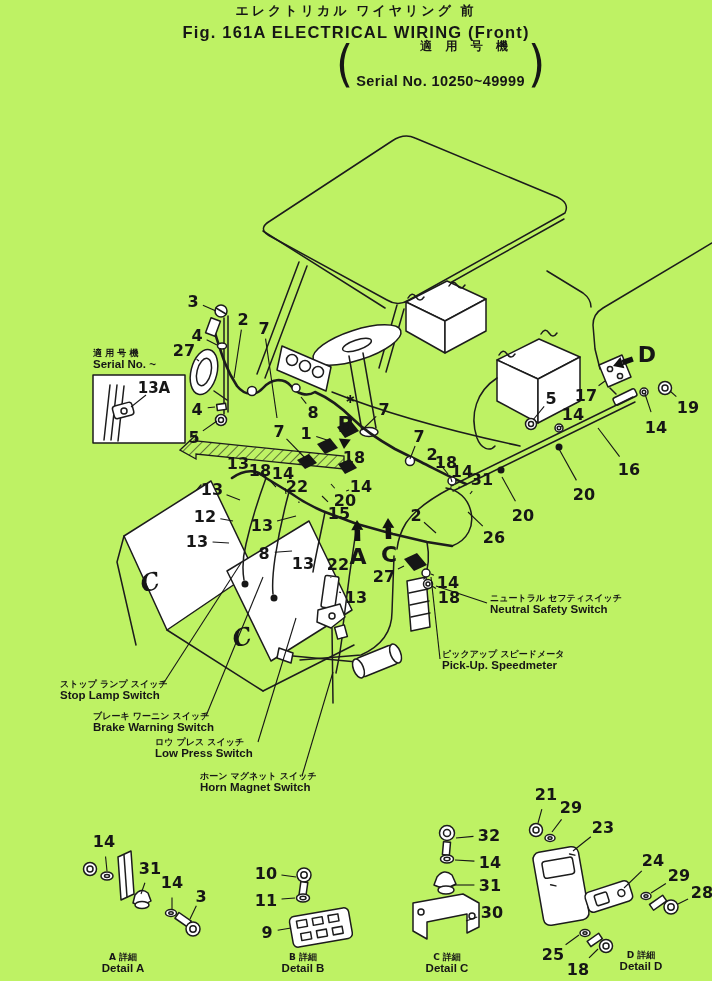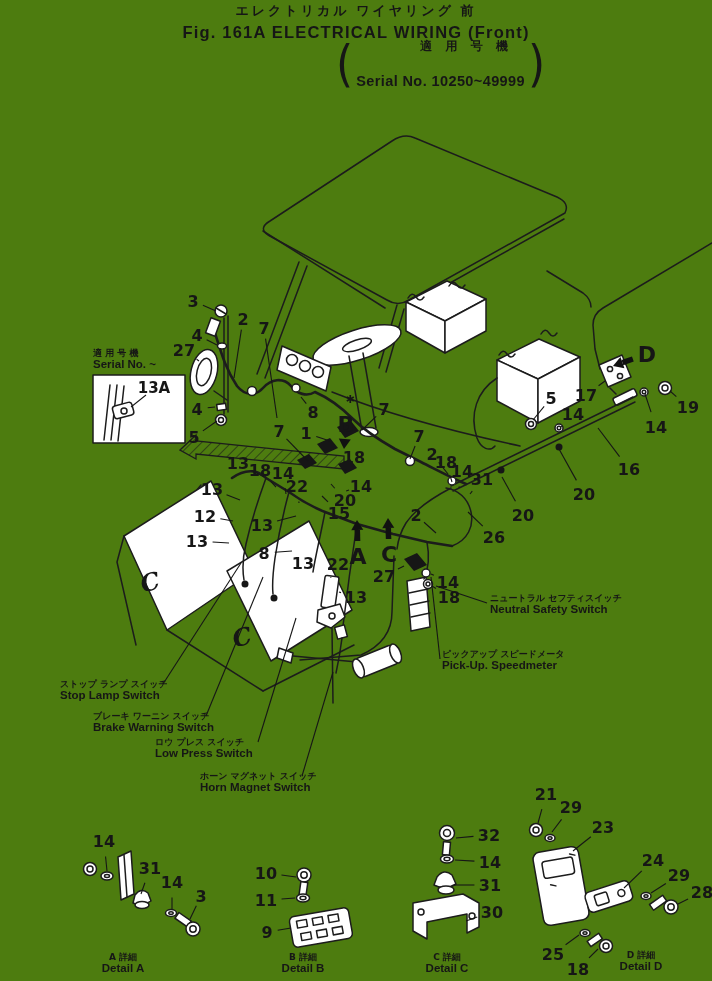--- a/index.html
+++ b/index.html
@@ -1,16 +1,16 @@
 <!DOCTYPE html>
 <html><head>
 <meta charset="utf-8">
 <style>
   html,body{margin:0;padding:0;background:#e8e8e8}
-  .page{position:relative;width:712px;height:981px;background:#4d7c0f;color:#161616;
+  .page{position:relative;width:712px;height:981px;background:#bef264;color:#161616;
         font-family:"Liberation Sans",sans-serif;overflow:hidden}
   .page svg{position:absolute;left:0;top:0}
   .hdr{position:absolute;top:2px;left:0;width:100%;text-align:center;z-index:2}
   .t-jp{font-size:13px;font-weight:600;letter-spacing:3px}
   .t-en{font-size:16.5px;font-weight:700;letter-spacing:1.2px;margin-top:3px}
   .serial{position:absolute;top:38px;left:336px;display:flex;align-items:center;z-index:2}
   .paren{font-size:44px;font-weight:400;line-height:1;transform:scaleY(1.12);font-family:"DejaVu Sans",sans-serif}
   .ser-col{display:flex;flex-direction:column;align-items:center;padding:0 3px}
   .s-jp{font-size:12px;font-weight:600;letter-spacing:5px;align-self:center;transform:translateX(26px)}
   .s-en{font-size:14.5px;font-weight:600;letter-spacing:.4px;margin-top:18px}

